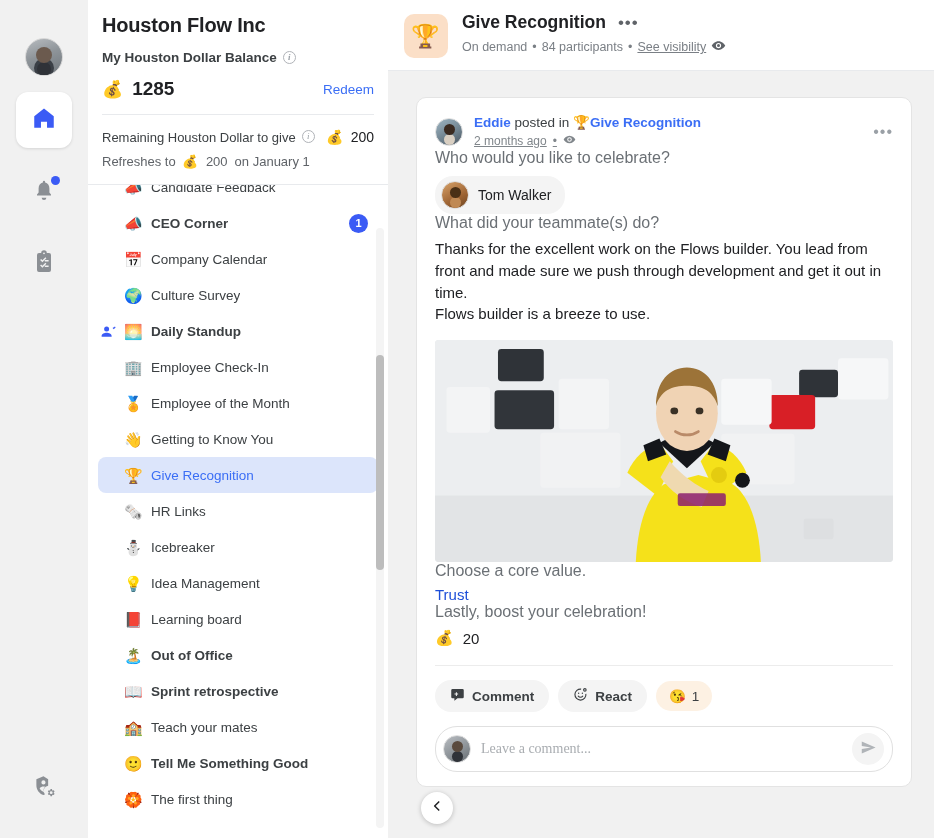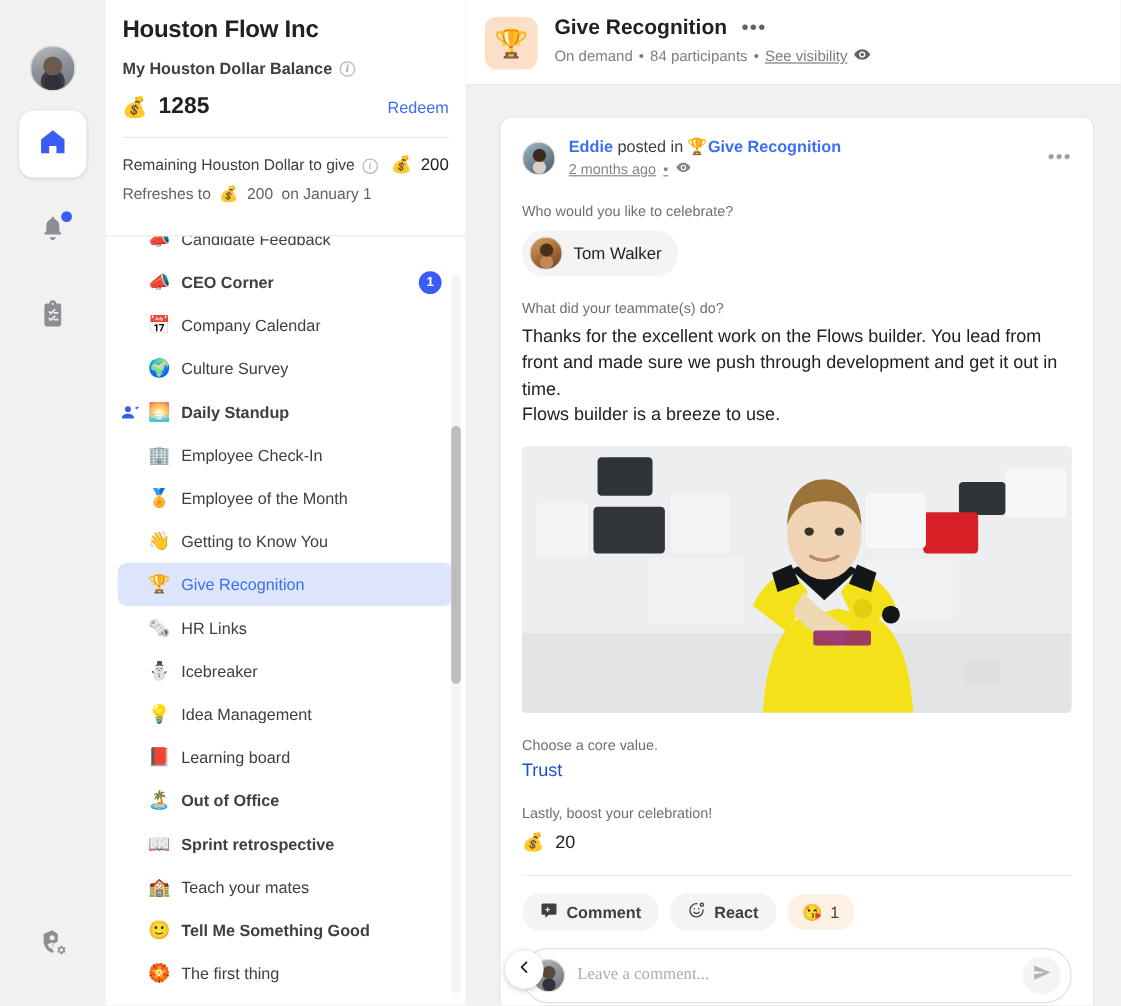--- a/index.html
+++ b/index.html
@@ -45,21 +45,21 @@
     background: #3b5bf5;
   }
   .rail-bottom { position: absolute; bottom: 22px; }
 
   
   .sidebar {
     width: 300px; flex: 0 0 300px; height: 838px;
     background: #ffffff; position: relative;
     display: flex; flex-direction: column;
   }
-  .sb-head { padding: 14px 14px 12px 14px; flex: 0 0 auto; }
+  .sb-head { padding: 14px 14px 0 14px; flex: 0 0 auto; }
   .org-title {
     font-size: 20px; font-weight: bold; color: #202124;
     letter-spacing: -0.2px; margin-bottom: 13px;
   }
   .bal-label-row {
     display: flex; align-items: center; gap: 6px;
     font-size: 13.5px; font-weight: bold; color: #3c4043;
   }
   .info-i {
     width: 13px; height: 13px; border-radius: 50%;
@@ -73,21 +73,21 @@
     margin-top: 13px; padding-bottom: 14px;
   }
   .bal-amt { display: flex; align-items: center; gap: 9px; font-size: 19px; font-weight: bold; color: #202124; }
   .bal-amt .emo { font-size: 17px; }
   .redeem { color: #3b6ef5; font-size: 13.5px; cursor: pointer; }
   .sb-div { height: 1px; background: #e8eaed; }
   .give-row {
     display: flex; align-items: center; justify-content: space-between;
     font-size: 13px; color: #3c4043; padding: 14px 0 0 0;
   }
-  .give-left { display: flex; align-items: flex-end; gap: 6px; }
+  .give-left { display: flex; align-items: flex-start; gap: 6px; }
   .give-amt { display: flex; align-items: center; gap: 7px; font-size: 14px; color: #202124; }
   .refresh-row {
     font-size: 13px; color: #5f6368; padding: 9px 0 14px 0;
     display: flex; align-items: center; gap: 7px;
   }
 
   
   .sb-list {
     flex: 1 1 auto; overflow: hidden; position: relative;
     padding: 0 10px 0 10px; margin-top: 1px;
@@ -177,21 +177,21 @@
   .post-meta { flex: 1 1 auto; }
   .post-line1 { font-size: 13.5px; color: #3c4043; }
   .post-line1 .who { color: #3b6ef5; font-weight: bold; cursor: pointer; }
   .post-line1 .flow { color: #3b6ef5; font-weight: bold; cursor: pointer; }
   .post-line2 {
     font-size: 12px; color: #80868b; margin-top: 3px;
     display: flex; align-items: center; gap: 6px; text-decoration: underline;
   }
   .post-dots { color: #9aa0a6; font-size: 16px; letter-spacing: 1px; cursor: pointer; line-height: 8px; }
 
-  .q-label { font-size: 12px; color: #6b7075; margin-top: 20px; }
+  .q-label { font-size: 16px; color: #6b7075; }
   .chip {
     display: inline-flex; align-items: center; gap: 9px;
     background: #f4f4f4; border-radius: 18px;
     padding: 5px 14px 5px 6px; margin-top: 9px;
     font-size: 14px; color: #202124; cursor: pointer;
   }
   .body-text {
     font-size: 15px; color: #202124; line-height: 1.45; margin-top: 6px;
   }
   .post-img {

